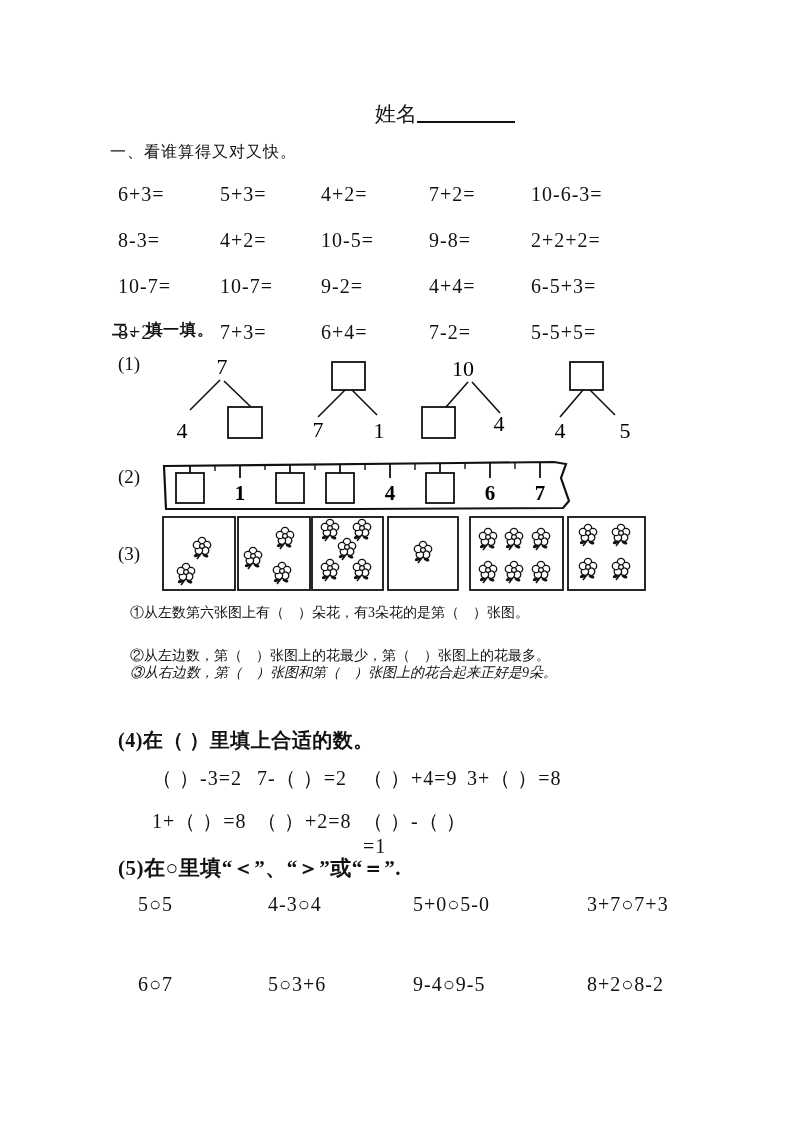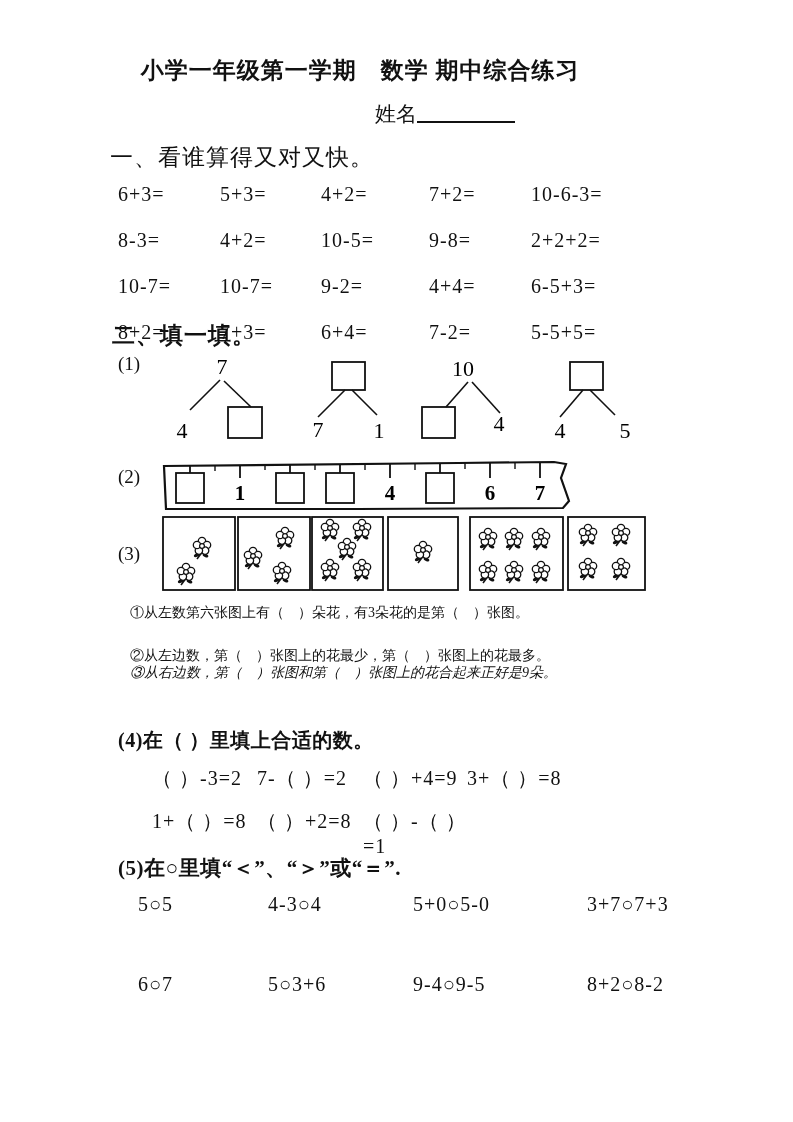--- a/index.html
+++ b/index.html
@@ -4,38 +4,37 @@
 <style>
   html,body{margin:0;padding:0;background:#e8e8e8;}
   .page{
     position:relative;width:793px;height:1122px;margin:0 auto;background:#ffffff;
     font-family:"Liberation Serif","DejaVu Serif",serif;color:#111;overflow:hidden;
   }
   .abs{position:absolute;}
   .title{width:720px;text-align:center;font-size:23px;font-weight:bold;letter-spacing:1px;}
   .nameline{font-size:21px;}
   .blank{display:inline-block;width:98px;height:21px;border-bottom:2px solid #111;vertical-align:-2px;}
-  .sec-head{font-size:23px;letter-spacing:1px;text-align:right;}
+  .sec-head{font-size:16px;letter-spacing:1px;text-align:right;}
   .prob-grid{display:grid;grid-template-columns:90px 89px 96px 90px 110px;grid-auto-rows:34px;font-size:20px;letter-spacing:1px;}
   .prob-grid div{white-space:nowrap;}
   .qlabel{font-size:19px;}
   .question{font-size:14px;white-space:nowrap;}
   .bold-head{font-size:20px;font-weight:bold;letter-spacing:0.5px;}
   .eq-grid{display:grid;grid-template-columns:105px 106px 104px 140px;grid-auto-rows:43px;font-size:20px;letter-spacing:1px;}
   .cmp-grid{display:grid;grid-template-columns:90px 105px 134px 140px;grid-auto-rows:40px;font-size:20px;letter-spacing:1px;gap:40px;}
   svg text{font-family:"Liberation Serif","DejaVu Serif",serif;}
   .bond-num{font-size:22px;}
   .ruler-num{font-size:21px;font-weight:bold;}
 </style>
 </head>
 <body>
 
 <div class="page">
 
-  <div class="abs title" style="left:0;top:55px;">小学一年级第一学期　数学 期中综合练习</div>
 
   <div class="abs nameline" style="left:375px;top:100px;">
     <span>姓名</span><span class="blank"></span>
   </div>
 
   <div class="abs sec-head" style="left:110px;top:142px;">一、看谁算得又对又快。</div>
 
   <div class="abs prob-grid" style="left:118px;top:183px;gap:12px;">
     <div>6+3=</div>
     <div>5+3=</div>

